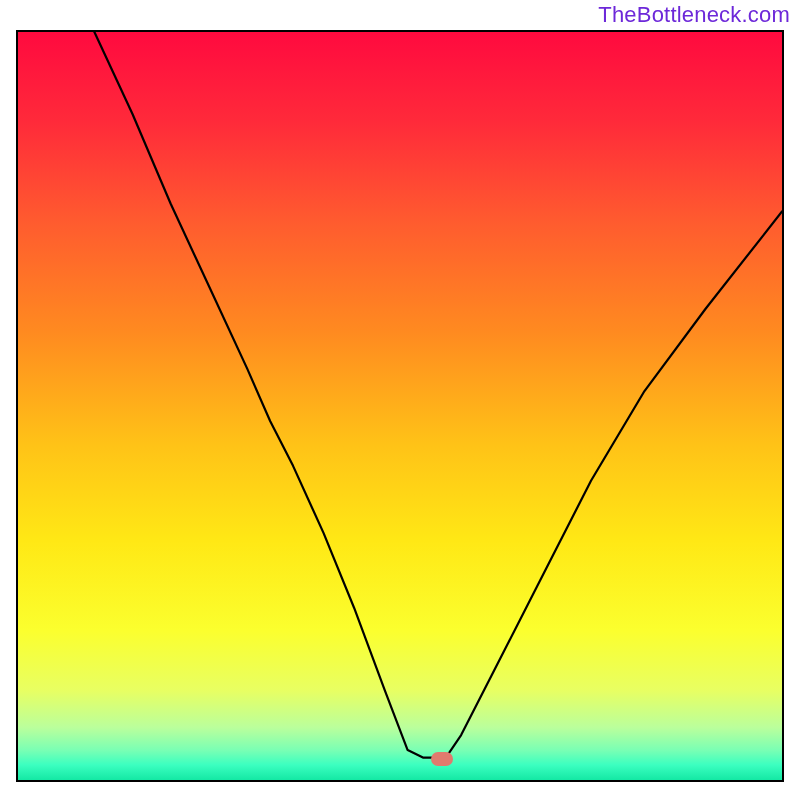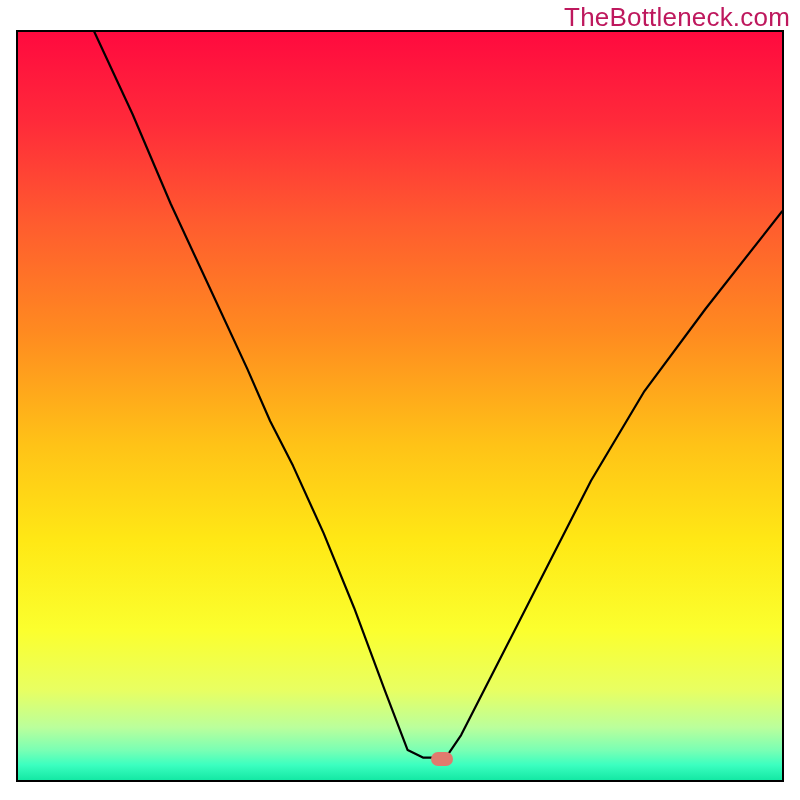--- a/index.html
+++ b/index.html
@@ -12,23 +12,23 @@
   }
   .frame {
     position: relative;
     width: 800px;
     height: 800px;
   }
   .watermark {
     position: absolute;
     top: 2px;
     right: 10px;
-    font-size: 26px;
+    font-size: 22px;
     font-weight: 500;
-    color: #be185d;
+    color: #6d28d9;
     letter-spacing: 0.2px;
     z-index: 10;
   }
   .plot-area {
     position: absolute;
     left: 16px;
     top: 30px;
     width: 768px;
     height: 752px;
     border: 2px solid #000000;

